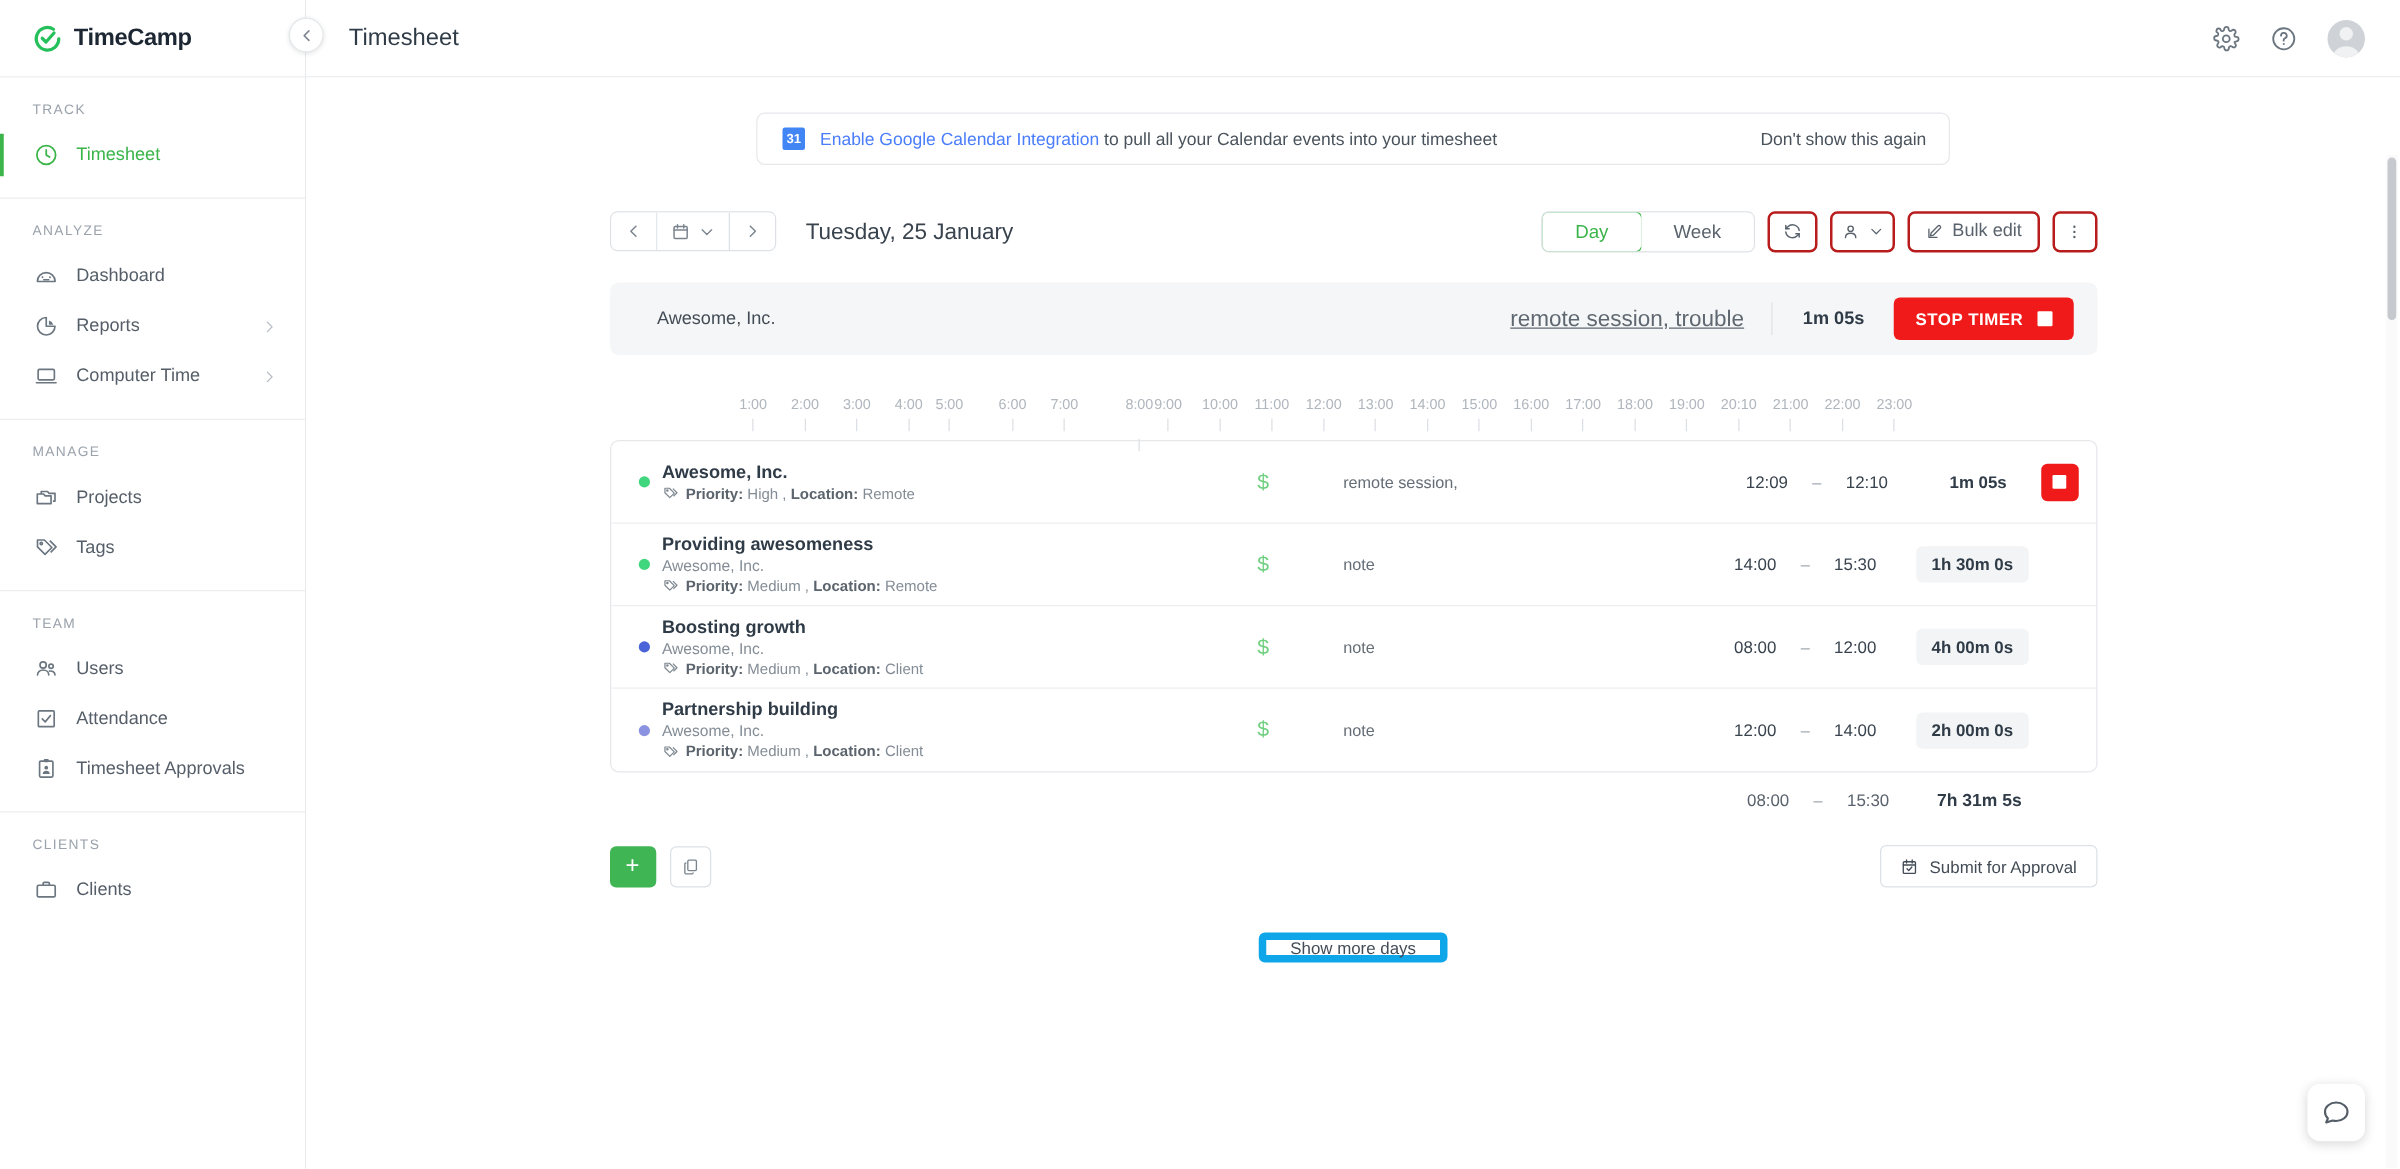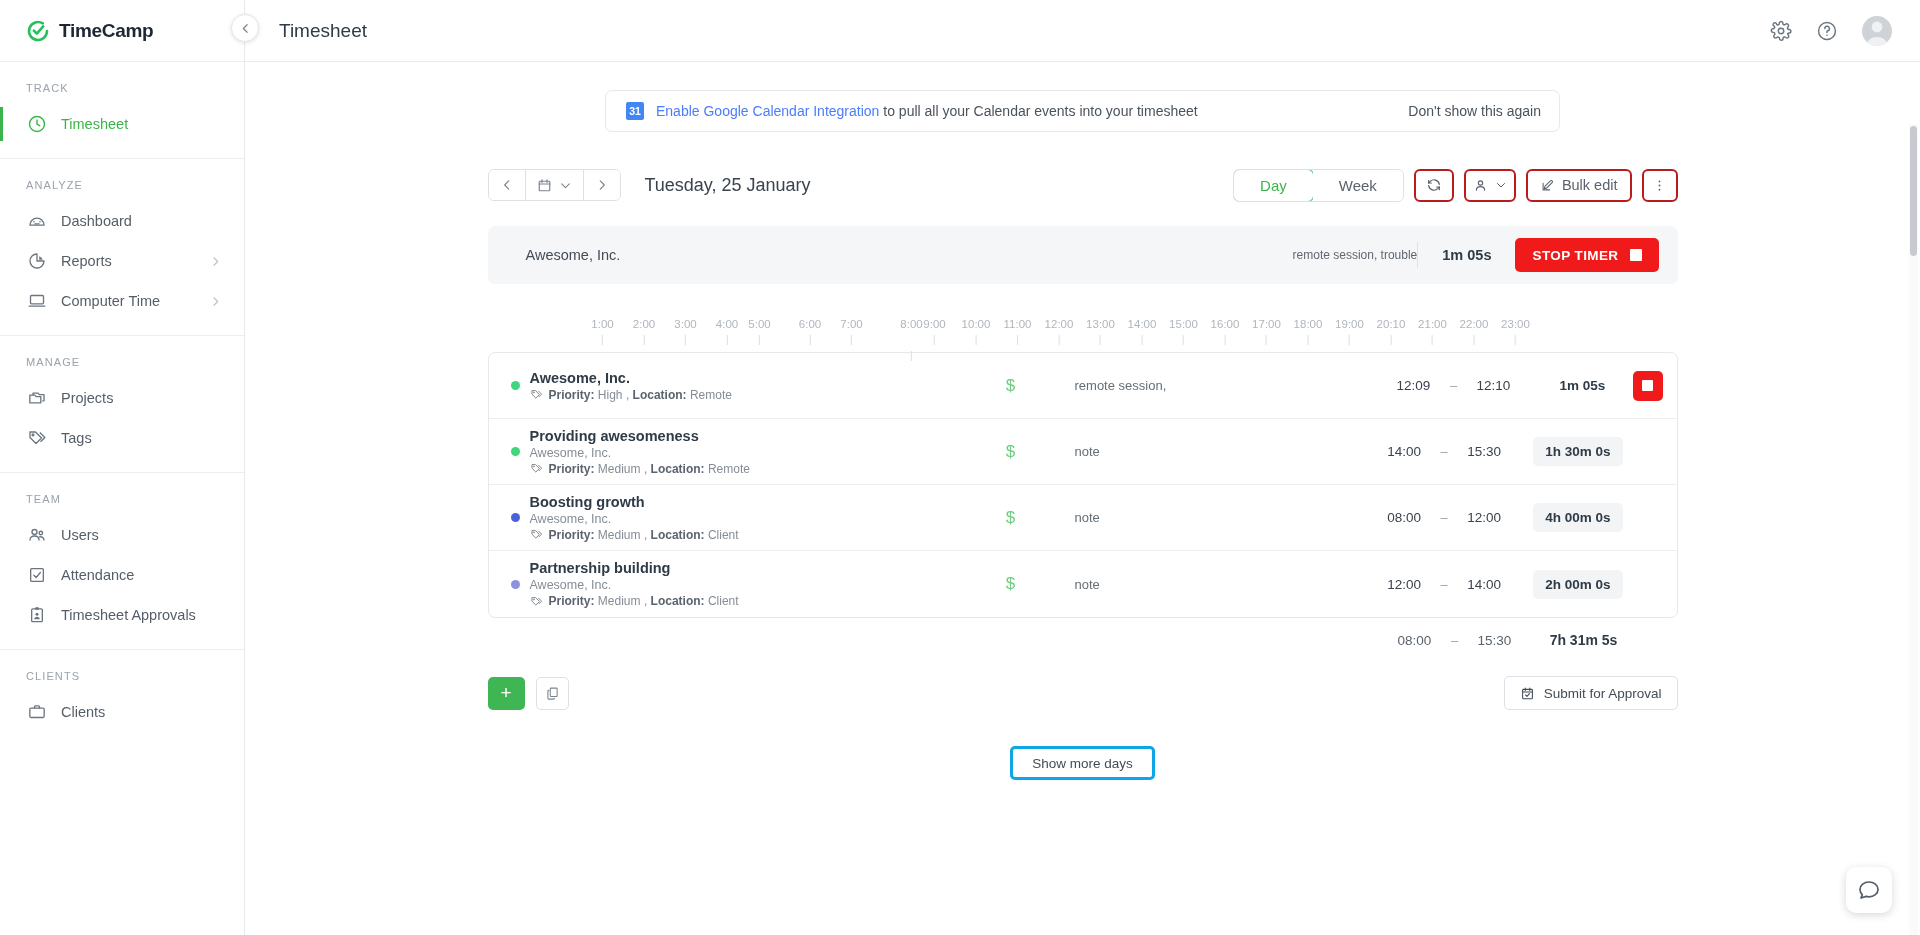--- a/index.html
+++ b/index.html
@@ -119,22 +119,22 @@
   }
 
   
   .timer-bar {
     margin-top: 24px; height: 58px; background: #f5f6f7; border-radius: 7px;
     display: flex; align-items: center; padding: 0 0 0 38px;
   }
   .timer-project { font-size: 14.5px; color: #434c56; }
   .timer-right { margin-left: auto; display: flex; align-items: center; height: 100%; }
   .timer-note {
-    font-size: 12px; color: #5f6871; border-right: 1px solid #dfe2e5;
-    height: 26px; display: flex; align-items: center;
+    font-size: 18px; color: #5f6871; padding-right: 22px; border-right: 1px solid #dfe2e5;
+    height: 26px; display: flex; align-items: center; text-decoration: underline;
   }
   .timer-dur { font-size: 14.5px; font-weight: 700; color: #2f3b47; padding: 0 24px; }
   .stop-timer {
     background: #f01a1a; color: #fff; height: 34px; border-radius: 5px;
     display: flex; align-items: center; gap: 11px; padding: 0 17px;
     font-size: 13.5px; font-weight: 700; letter-spacing: .4px; cursor: pointer;
     margin-right: 19px;
   }
   .stop-sq { width: 12px; height: 12px; background: #fff; border-radius: 1px; }
 
@@ -197,21 +197,21 @@
     width: 33px; height: 33px; border: 1px solid #dde1e5; border-radius: 5px; margin-left: 11px;
     display: flex; align-items: center; justify-content: center; color: #7b848d; cursor: pointer;
   }
   .submit-btn {
     margin-left: auto; height: 34px; border: 1px solid #dde1e5; border-radius: 5px; background: #fff;
     display: flex; align-items: center; gap: 9px; padding: 0 15px; font-size: 13.5px;
     color: #434c56; cursor: pointer;
   }
   .showmore-wrap { display: flex; justify-content: center; margin-top: 36px; }
   .showmore {
-    border: 3px solid #0ea5e9; border-radius: 5px; background: #fff; height: 34px;
+    border: 6px solid #0ea5e9; border-radius: 5px; background: #fff; height: 24px;
     display: flex; align-items: center; padding: 0 19px; font-size: 13.5px; color: #434c56; cursor: pointer;
   }
 
   
   .vscroll {
     position: absolute; right: 2px; top: 62px; width: 9px; bottom: 0;
     background: #fafafa;
   }
   .vscroll .thumb {
     position: absolute; top: 2px; left: 1px; width: 7px; height: 130px;

